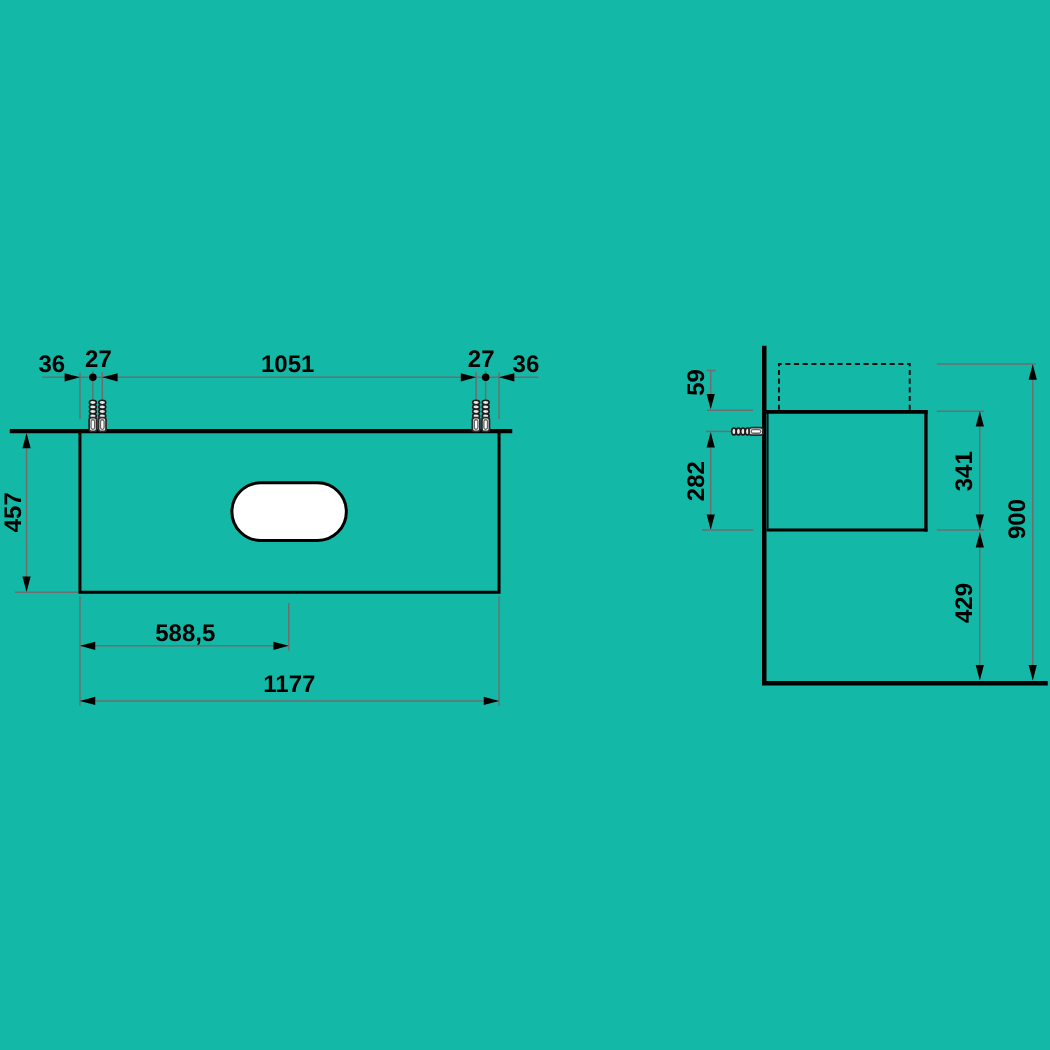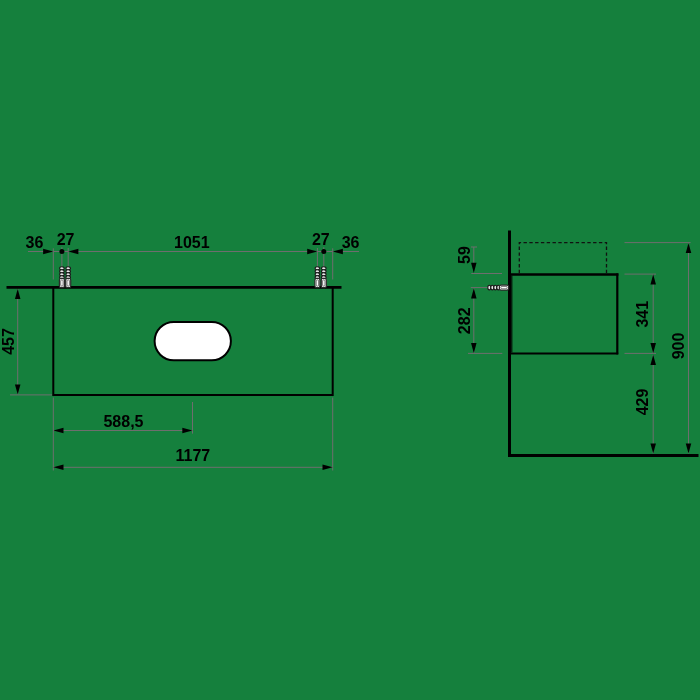--- a/index.html
+++ b/index.html
@@ -1,16 +1,16 @@
 <!DOCTYPE html>
 <html><head>
 <meta charset="utf-8">
 <style>
   html,body{margin:0;padding:0;background:#ffffff;}
-  .page{width:700px;height:700px;position:relative;background:#15803d;overflow:hidden;text-align:center;}
+  .page{width:700px;height:700px;position:relative;background:#14b8a6;overflow:hidden;text-align:center;}
   text{font-family:"Liberation Sans",sans-serif;font-weight:bold;fill:#000;}
 </style>
 </head>
 <body>
 <div class="page">
 <svg width="700" height="700" viewBox="0 0 700 700">
 <defs>
 
 <g id="screw">
   <ellipse cx="0" cy="-19.3" rx="2.3" ry="1.5" fill="#e6e6e6" stroke="#1a1a1a" stroke-width="1.1"></ellipse>

